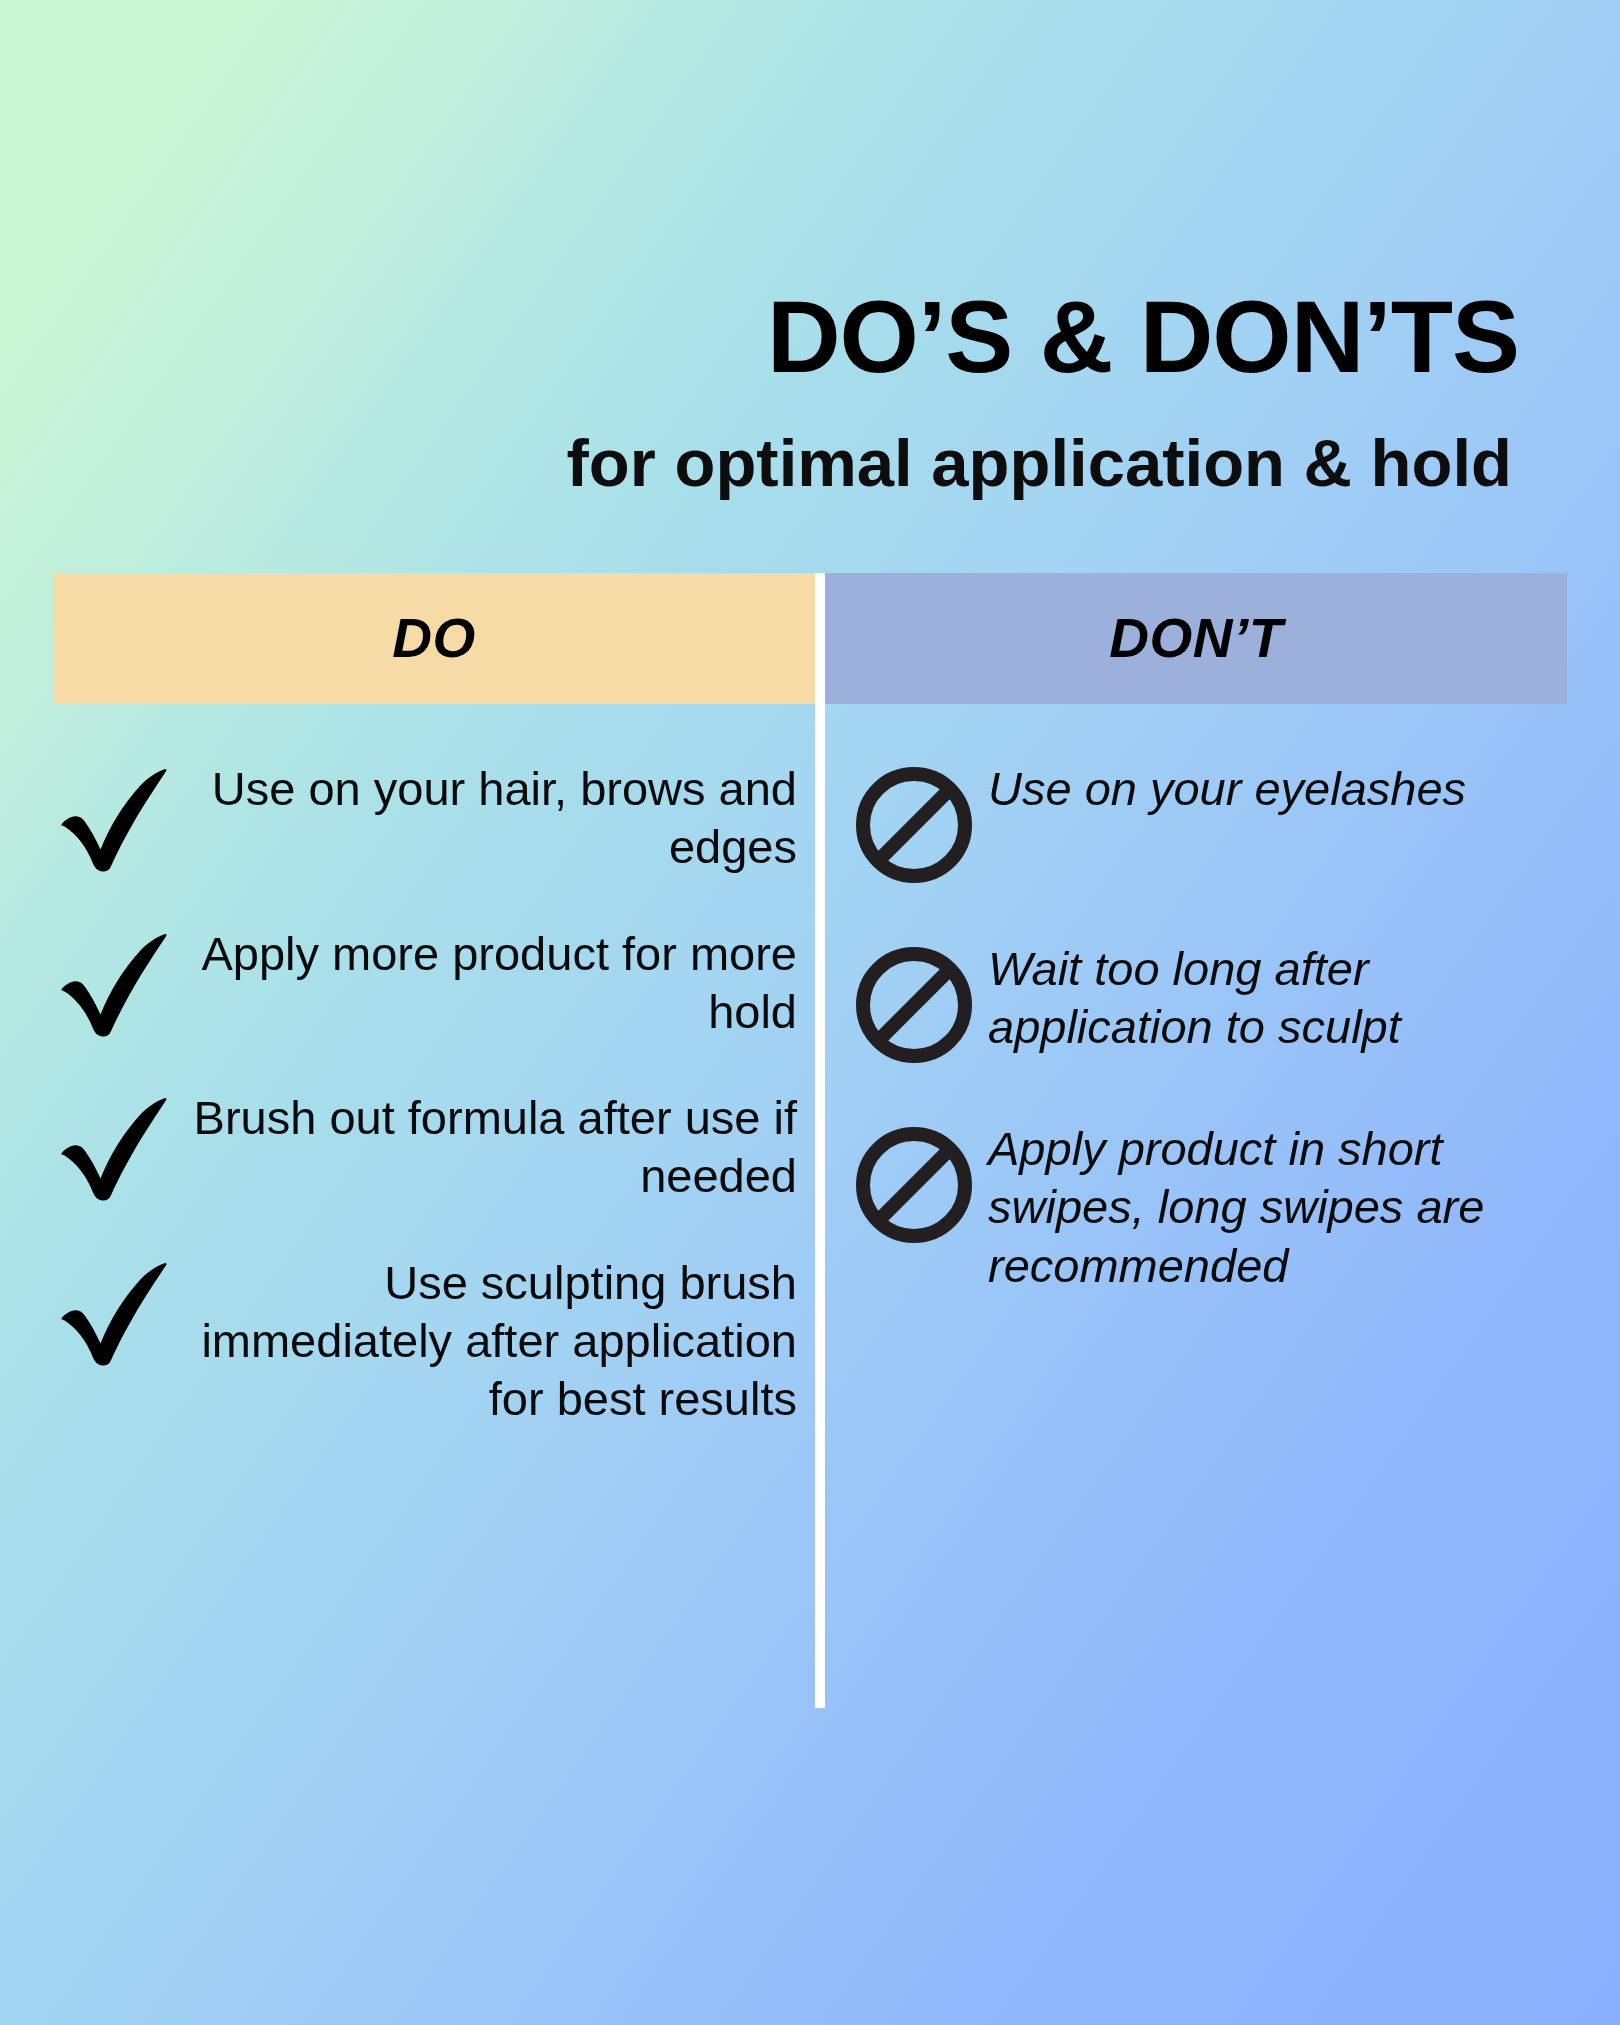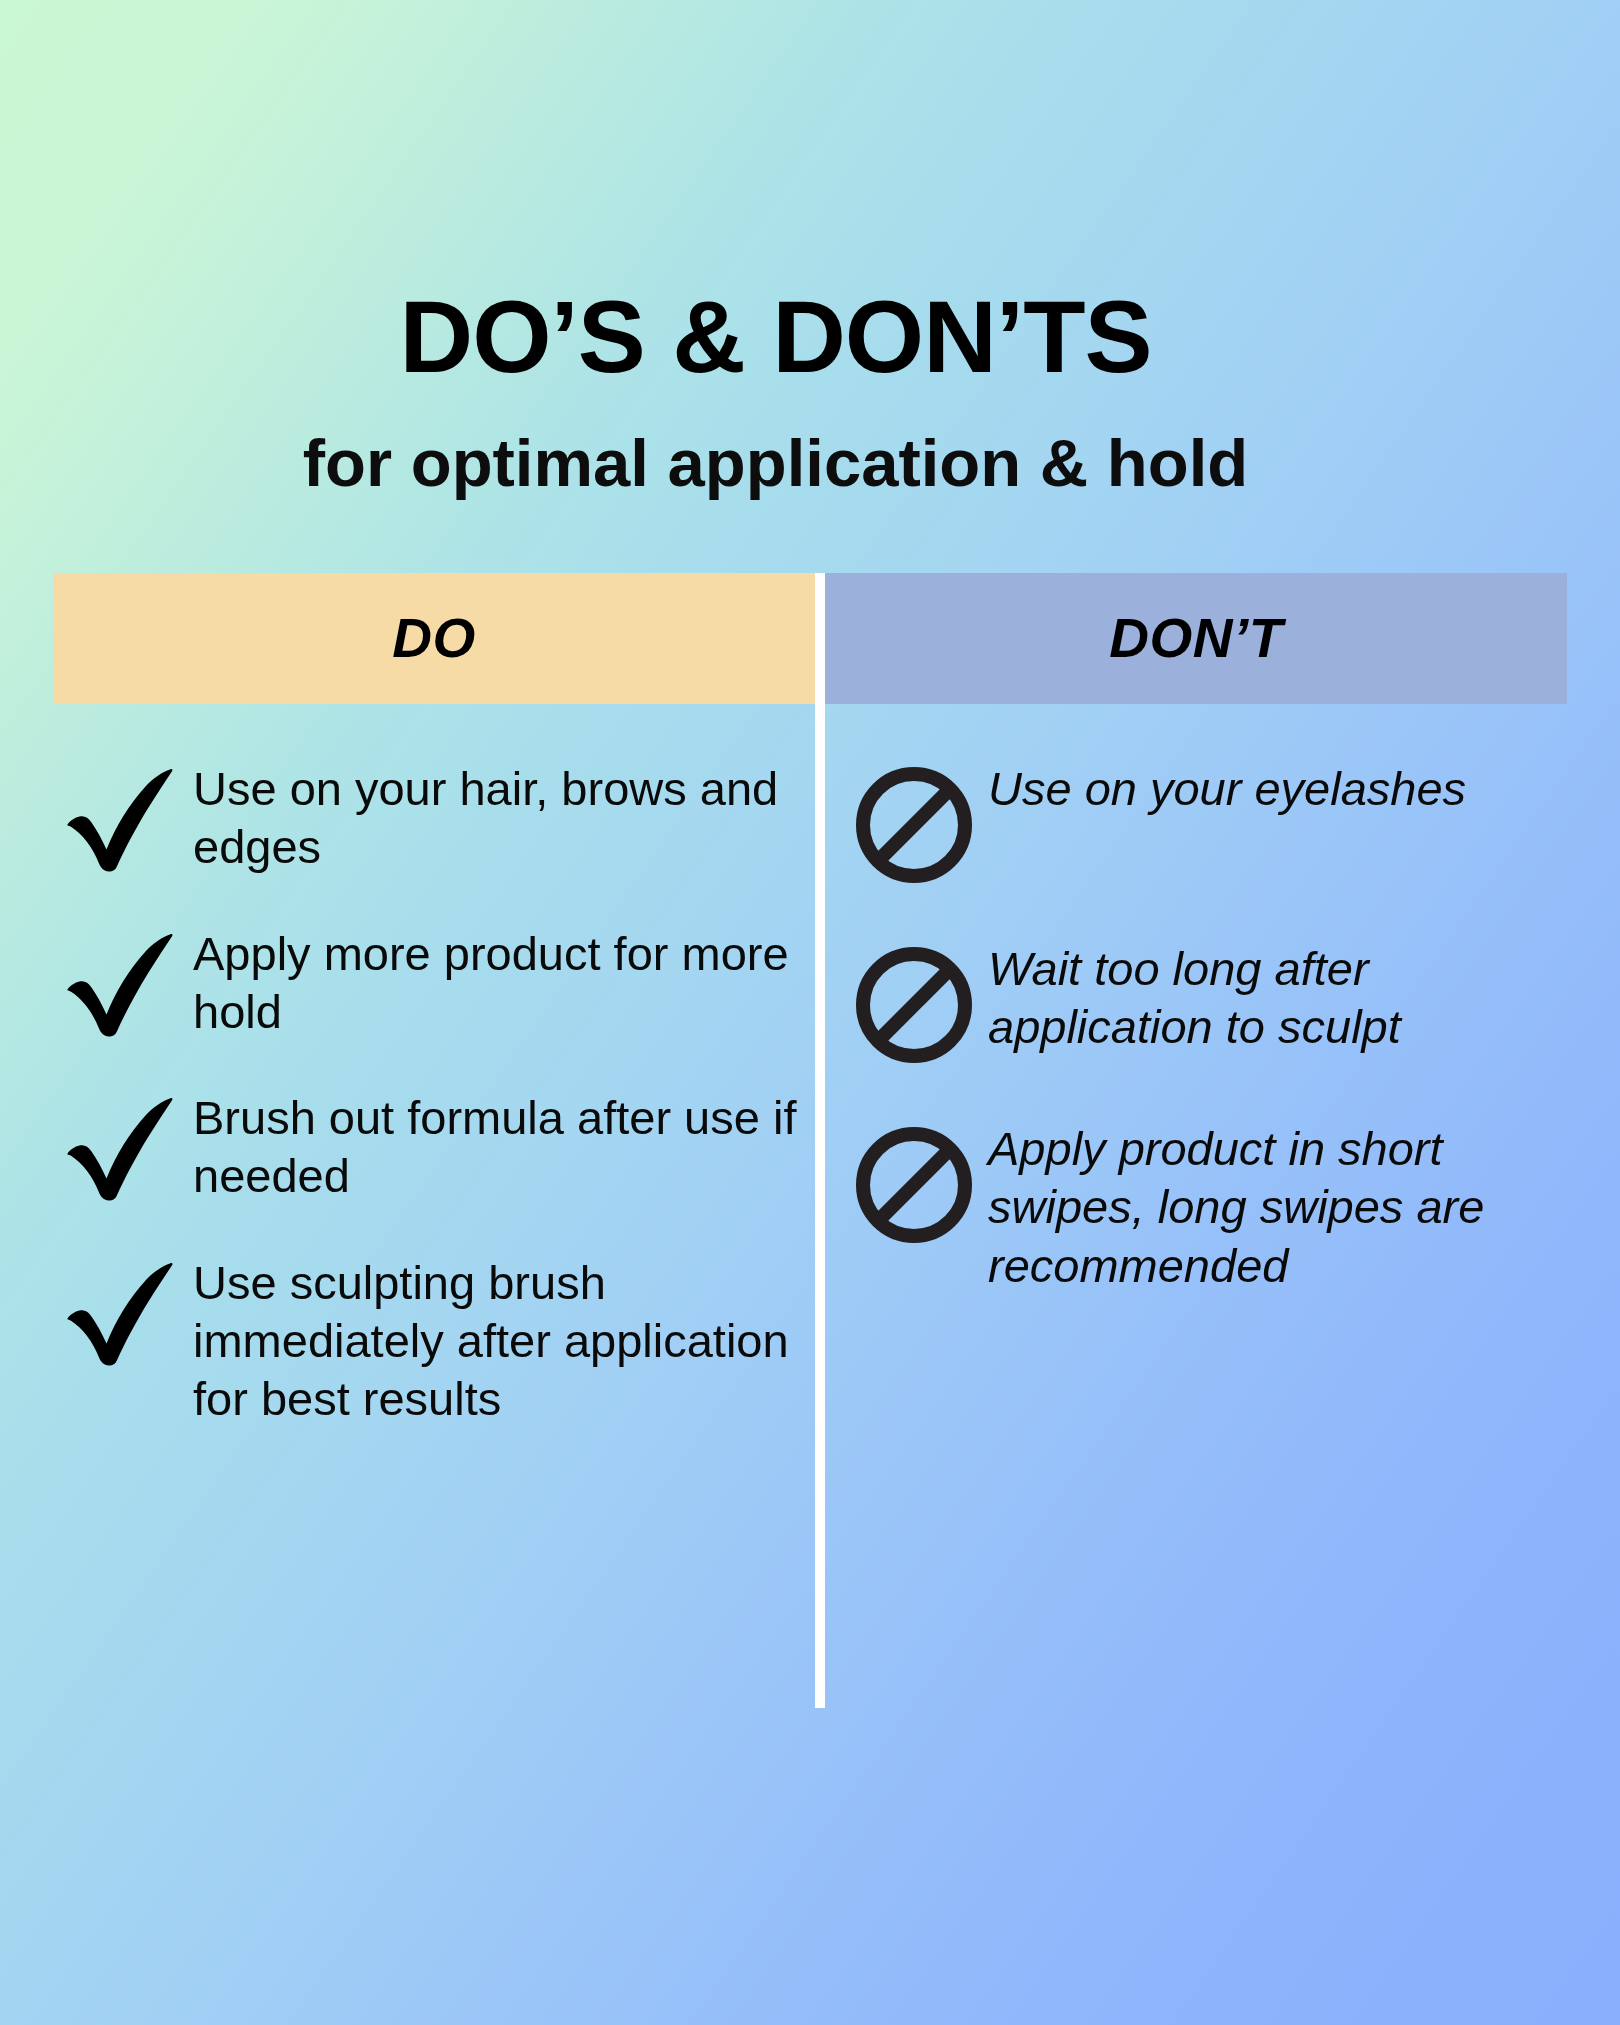--- a/index.html
+++ b/index.html
@@ -30,24 +30,24 @@
         #97C1F9 68%,
         #90B7FB 80%,
         #8CB2FC 90%,
         #8AAFFD 100%);
     overflow: hidden;
   }
 
   
   .title-block {
     position: absolute;
-    left: 16px;
+    left: 0;
     top: 286px;
     width: 1519px;
-    text-align: center;
+    text-align: right;
   }
   .main-title {
     font-family: "Liberation Sans", sans-serif;
     font-weight: 700;
     font-size: 102px;
     line-height: 1.0;
     letter-spacing: -1px;
     color: #000000;
     margin: 0;
     white-space: nowrap;
@@ -100,21 +100,21 @@
     width: 10px;
     height: 1135px;
     background: #FFFFFF;
   }
 
   
   .col {
     position: absolute;
     top: 760px;
   }
-  .col.do   { left: 53px;  width: 750px; }
+  .col.do   { left: 47px;  width: 750px; text-align: right; }
   .col.dont { left: 848px; width: 720px; font-style: italic; }
 
   .item {
     display: flex;
     align-items: flex-start;
   }
   .col.do   .item { margin-bottom: 48px; }
   .col.dont .item { margin-bottom: 56px; }
   .col.do   .item:last-child,
   .col.dont .item:last-child { margin-bottom: 0; }

